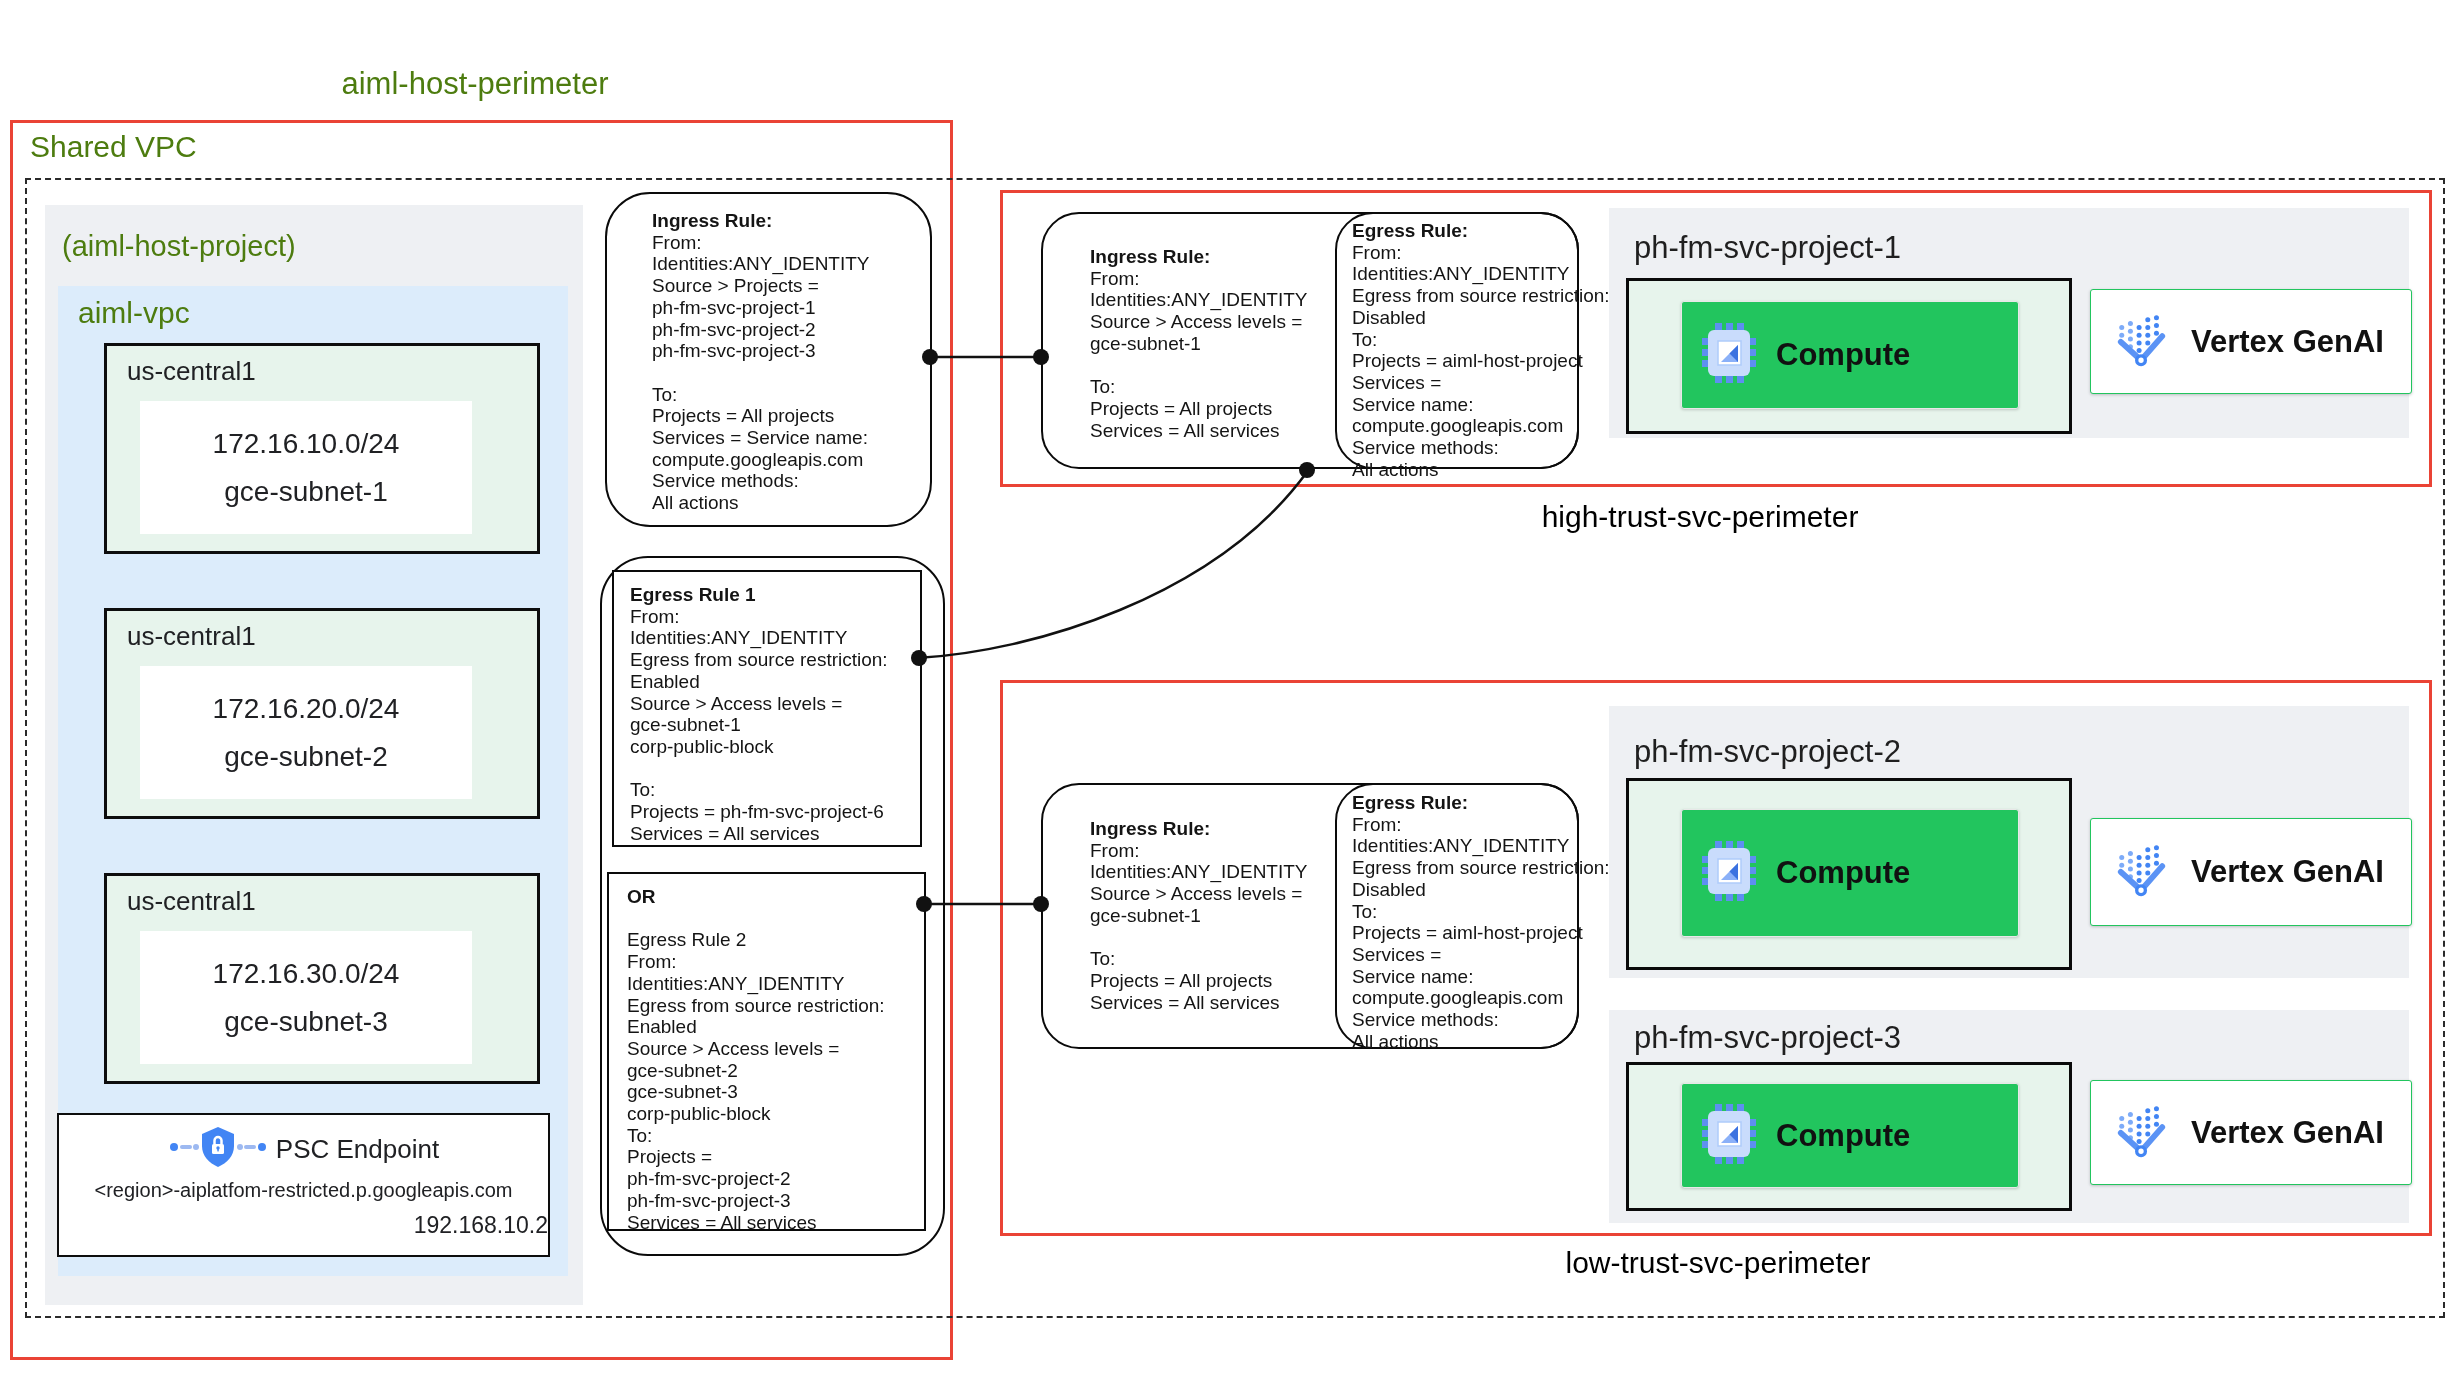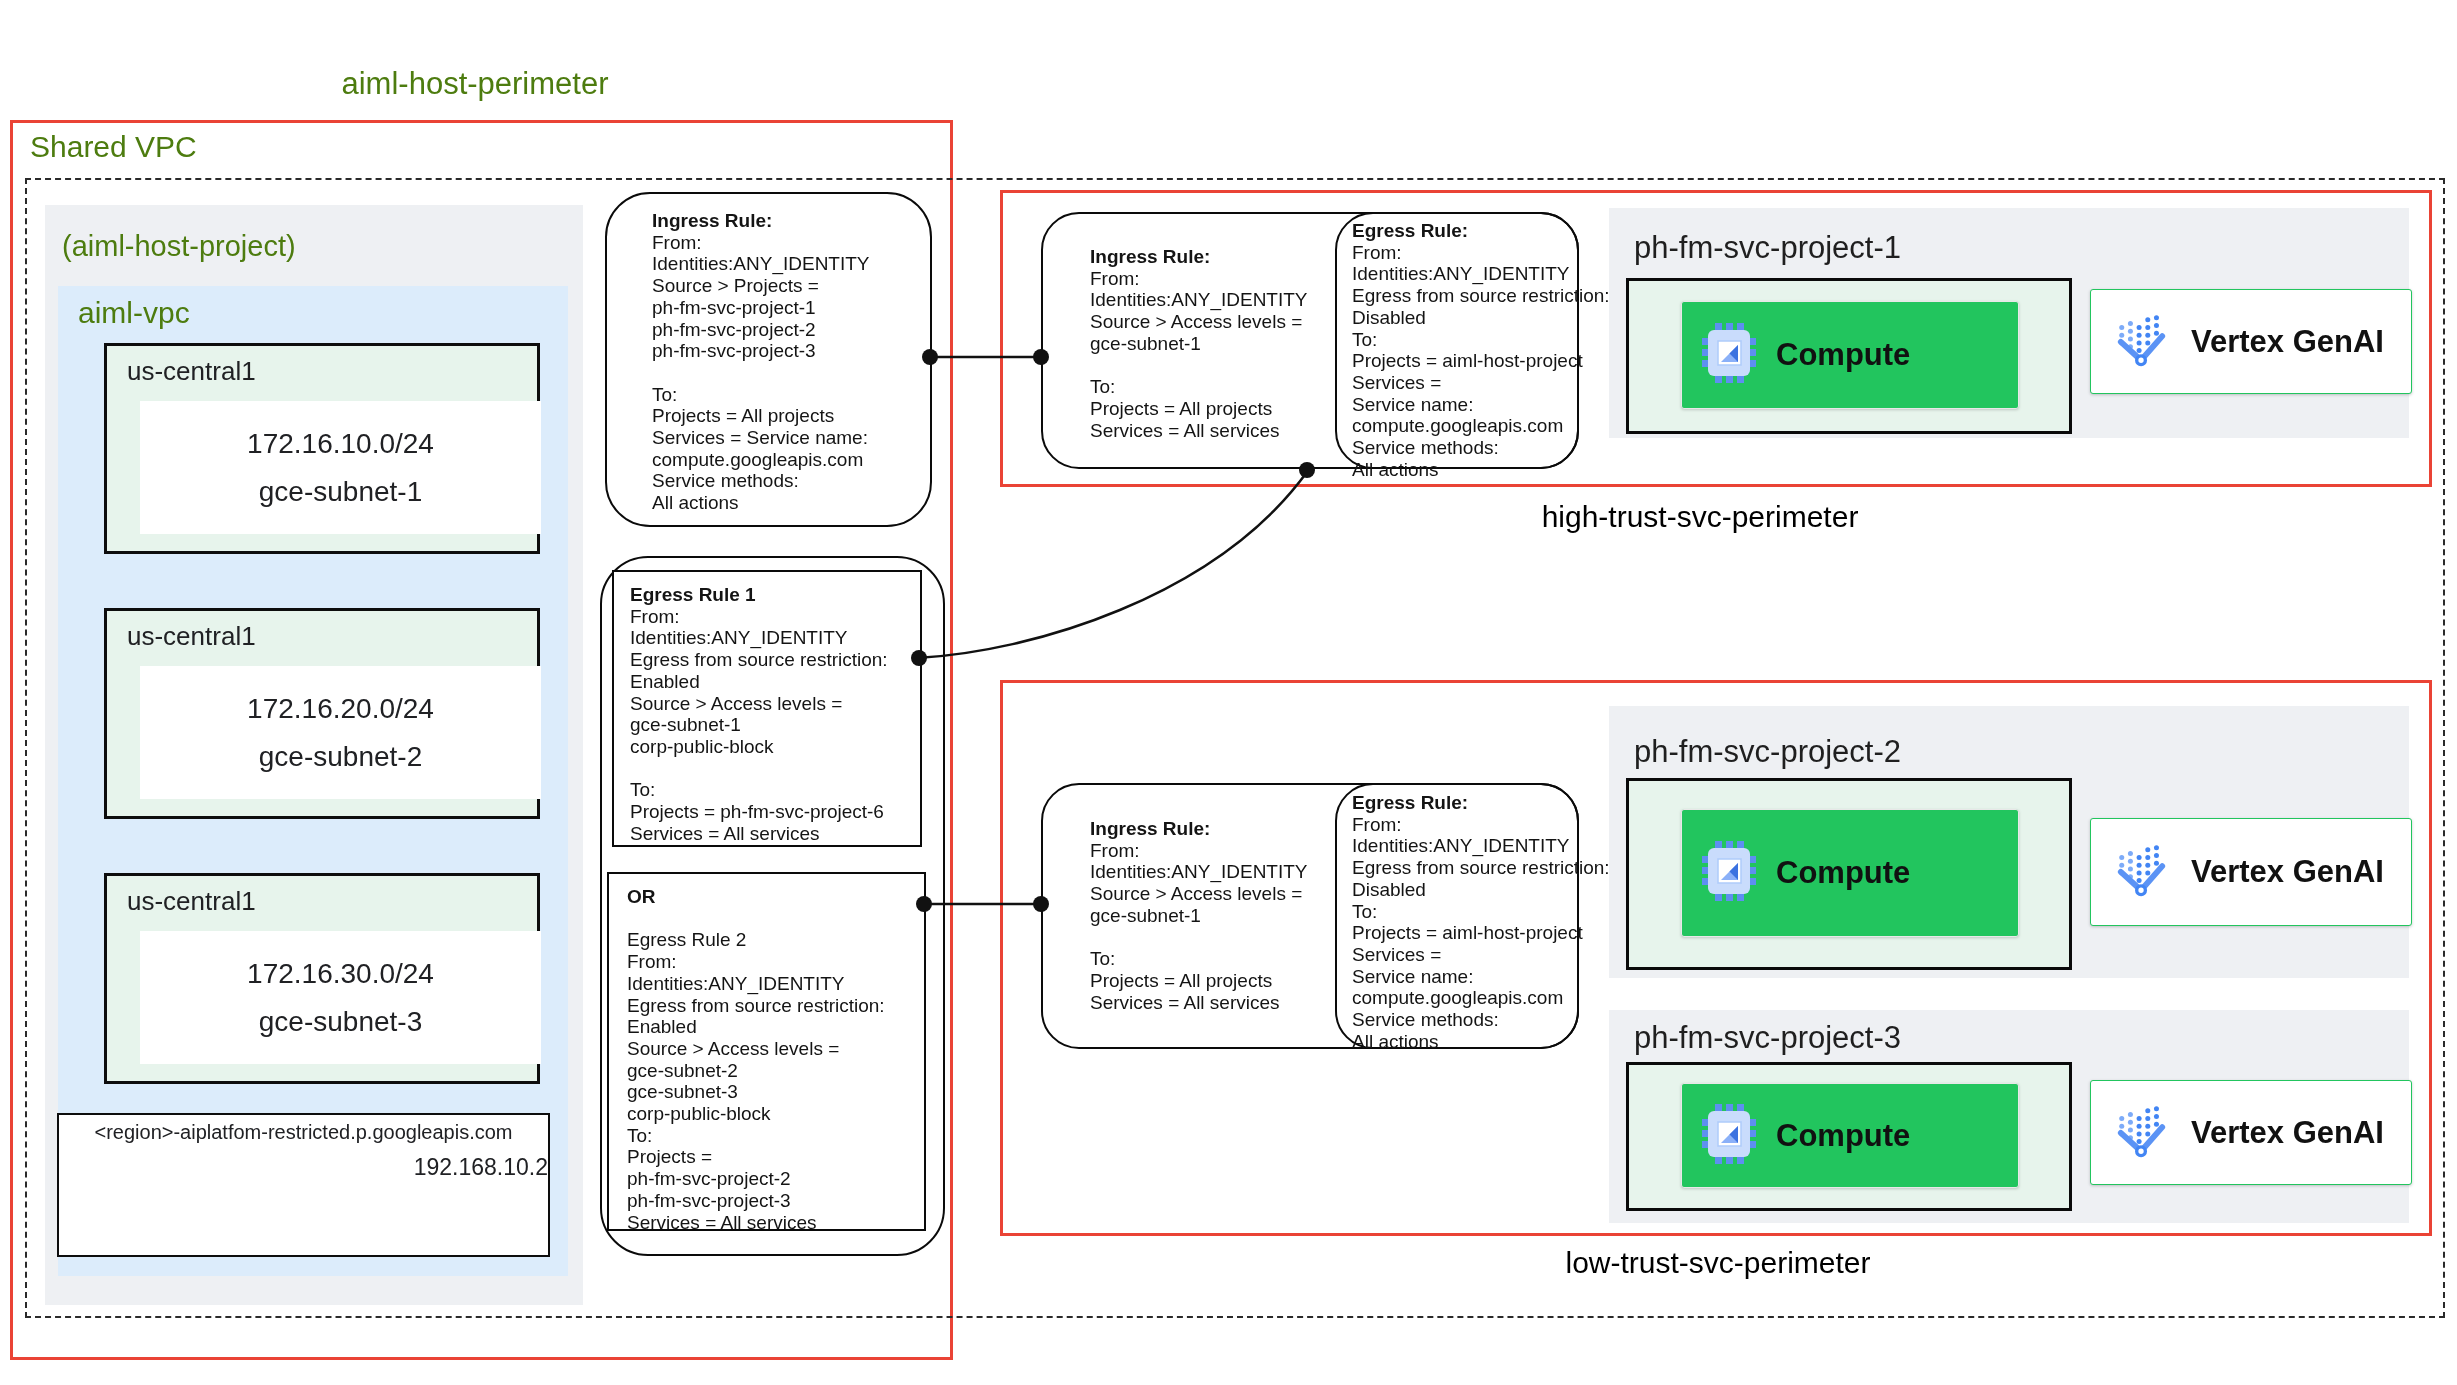--- a/index.html
+++ b/index.html
@@ -6,21 +6,21 @@
   body{width:2457px;height:1385px;position:relative;overflow:hidden;
        font-family:"Liberation Sans","DejaVu Sans",sans-serif;color:#202124;}
   .abs{position:absolute;}
   .red-box{border:3px solid #ea4335;background:transparent;}
   .dashed-box{border:2px dashed #2a2a2a;}
   .big-label{font-size:30px;color:#4d7c0f;white-space:nowrap;}
   .panel-gray{background:#eef0f3;}
   .panel-blue{background:#dcecfb;}
   .subnet{background:#e7f4ec;border:3px solid #0d0d0d;}
   .subnet-label{position:absolute;left:20px;top:10px;font-size:26px;color:#202124;}
-  .subnet-inner{position:absolute;left:33px;top:55px;width:401px;height:133px;background:#fff;
+  .subnet-inner{position:absolute;left:33px;top:55px;width:332px;height:133px;background:#fff;
                 display:flex;flex-direction:column;align-items:center;justify-content:center;row-gap:16px;}
   .subnet-inner div{font-size:28px;color:#202124;}
   .rule-box{border:2.5px solid #0a0a0a;background:#fff;}
   .rule-lines{font-size:19px;line-height:21.7px;color:#141414;}
   .rule-lines div{min-height:21.7px;white-space:nowrap;}
   .psc-box{background:#fff;border:2.5px solid #0d0d0d;}
   .proj-label{font-size:31px;color:#1f1f1f;white-space:nowrap;}
   .compute-box{background:#e7f4ec;border:3.5px solid #0a0a0a;}
   .service-card{background:#fff;border:1px solid #22c55e;border-radius:3px;
                 box-shadow:0 1px 3px rgba(60,64,67,.28);display:flex;align-items:center;}
@@ -61,20 +61,38 @@
 </div>
 <div class="abs subnet" style="left:104px;top:873px;width:430px;height:205px">
   <div class="subnet-label">us-central1</div>
   <div class="subnet-inner">
     <div>172.16.30.0/24</div>
     <div>gce-subnet-3</div>
   </div>
 </div>
 
 <div class="abs psc-box" style="left:57px;top:1113px;width:489px;height:140px">
+  <div style="display:flex;align-items:center;justify-content:center;margin-top:10px;column-gap:8px">
+    <span>
+      <svg viewBox="0 0 100 44" width="100" height="44">
+        <circle cx="6" cy="22" r="4" fill="#4285f4"></circle>
+        <rect x="12" y="20" width="12" height="4" rx="2" fill="#9db9f1"></rect>
+        <circle cx="28" cy="22" r="3" fill="#9db9f1"></circle>
+        <circle cx="94" cy="22" r="4" fill="#4285f4"></circle>
+        <rect x="76" y="20" width="12" height="4" rx="2" fill="#9db9f1"></rect>
+        <circle cx="72" cy="22" r="3" fill="#9db9f1"></circle>
+        <path d="M50,2 L66,9 V21 C66,31 59,38 50,42 C41,38 34,31 34,21 V9 Z" fill="#4285f4"></path>
+        <path d="M46.5,19 v-3.5 a3.5,3.5 0 0 1 7,0 V19" fill="none" stroke="#fff" stroke-width="2.5"></path>
+        <rect x="44" y="19" width="12" height="10" rx="1.5" fill="#fff"></rect>
+        <circle cx="50" cy="23" r="1.7" fill="#4285f4"></circle>
+        <rect x="49.3" y="23" width="1.5" height="3.4" fill="#4285f4"></rect>
+      </svg>
+    </span>
+    <span style="font-size:26px">PSC Endpoint</span>
+  </div>
   <div style="text-align:center;font-size:20px;margin-top:6px">&lt;region&gt;-aiplatfom-restricted.p.googleapis.com</div>
   <div style="text-align:right;font-size:23px;margin-top:10px">192.168.10.2</div>
 </div>
 
 <div class="abs rule-box" style="left:605px;top:192px;width:323px;height:331px;border-radius:45px">
   <div class="rule-lines" style="padding:16px 0 0 45px">
       <div style="font-weight: 700;">Ingress Rule:</div>
       <div>From:</div>
       <div>Identities:ANY_IDENTITY</div>
       <div>Source &gt; Projects =</div>

